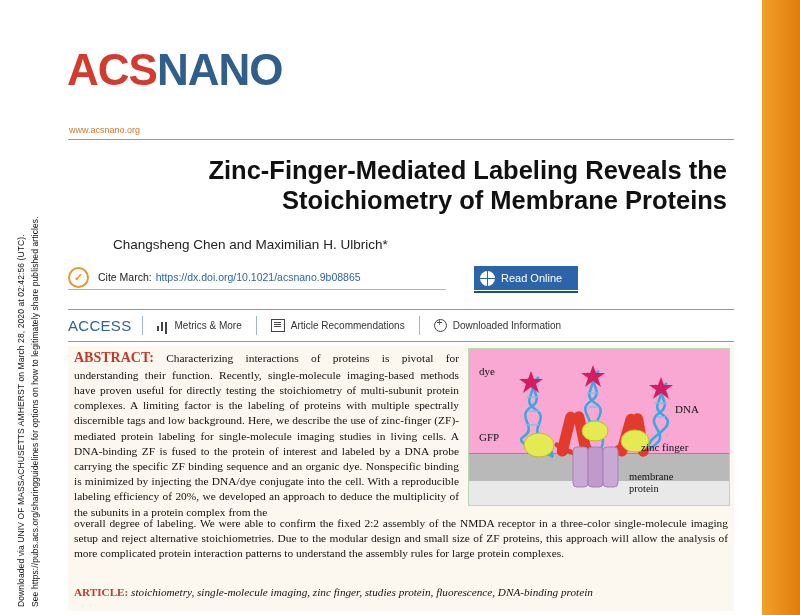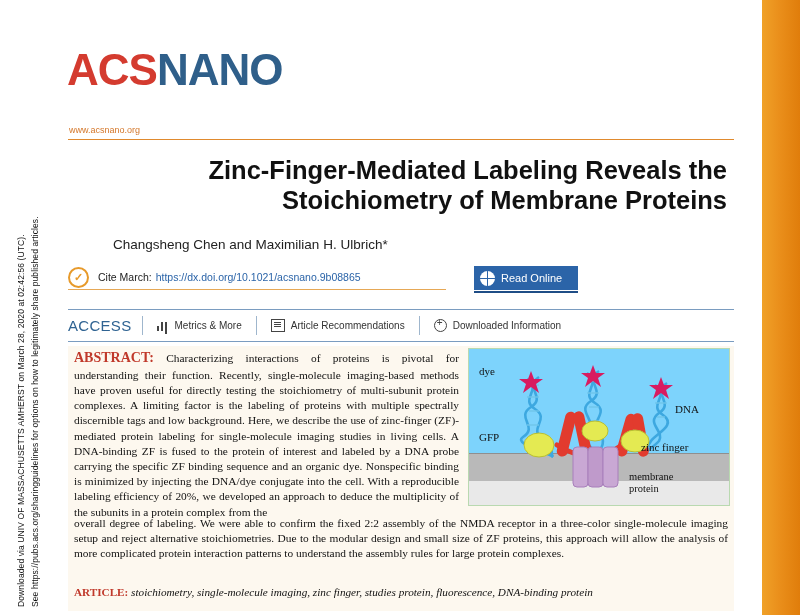--- a/index.html
+++ b/index.html
@@ -341,21 +341,21 @@
   }
   #keywords .kitems { font-style: italic; }
 
   
   #toc {
     position: absolute;
     left: 406px;
     top: 348px;
     width: 262px;
     height: 158px;
-    background: #7dd3fc;
+    background: #f9a8d4;
     overflow: hidden;
     border: 1px solid #b9d9b0;
     box-sizing: border-box;
   }
   #toc .membrane {
     position: absolute;
     left: 0; top: 104px;
     width: 262px; height: 28px;
     background: #b9b9b9;
     border-top: 1px solid #8f8f8f;

